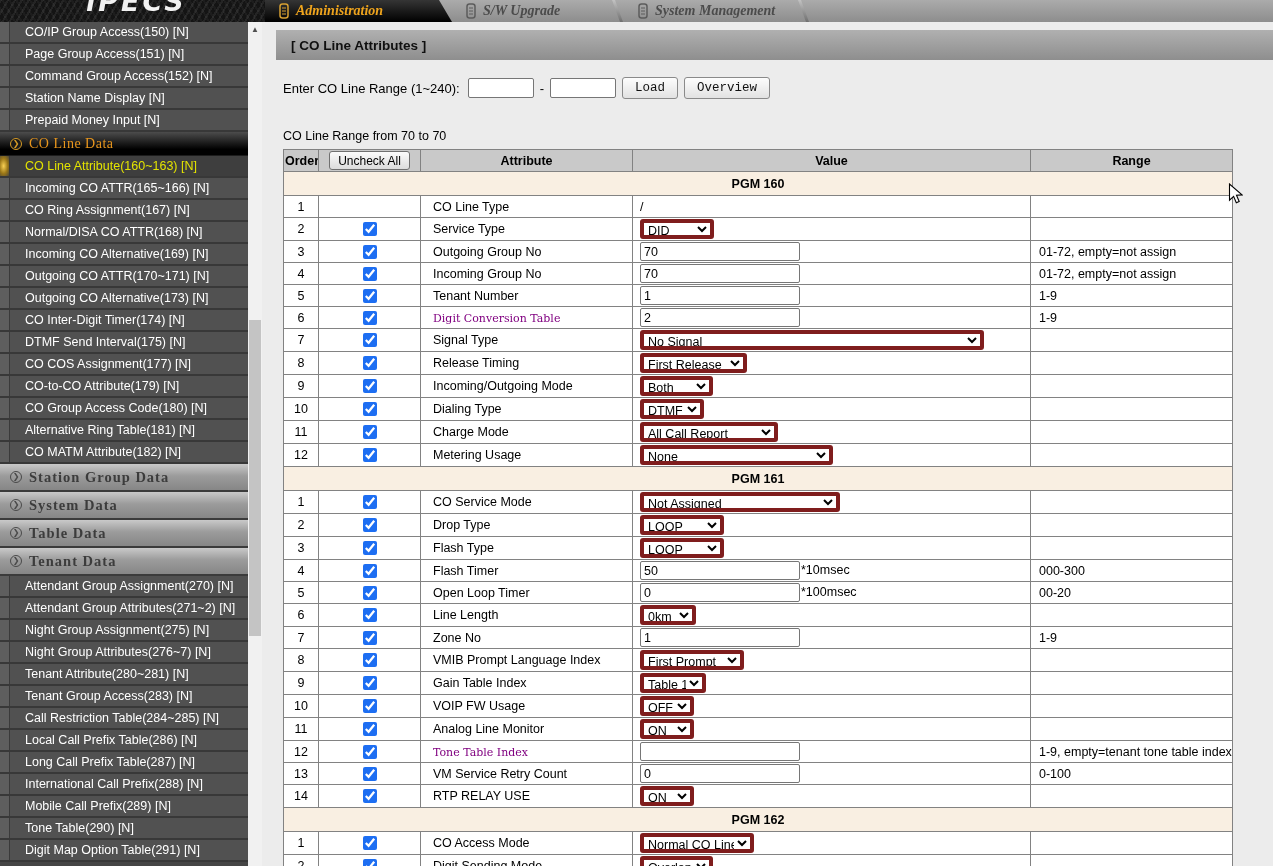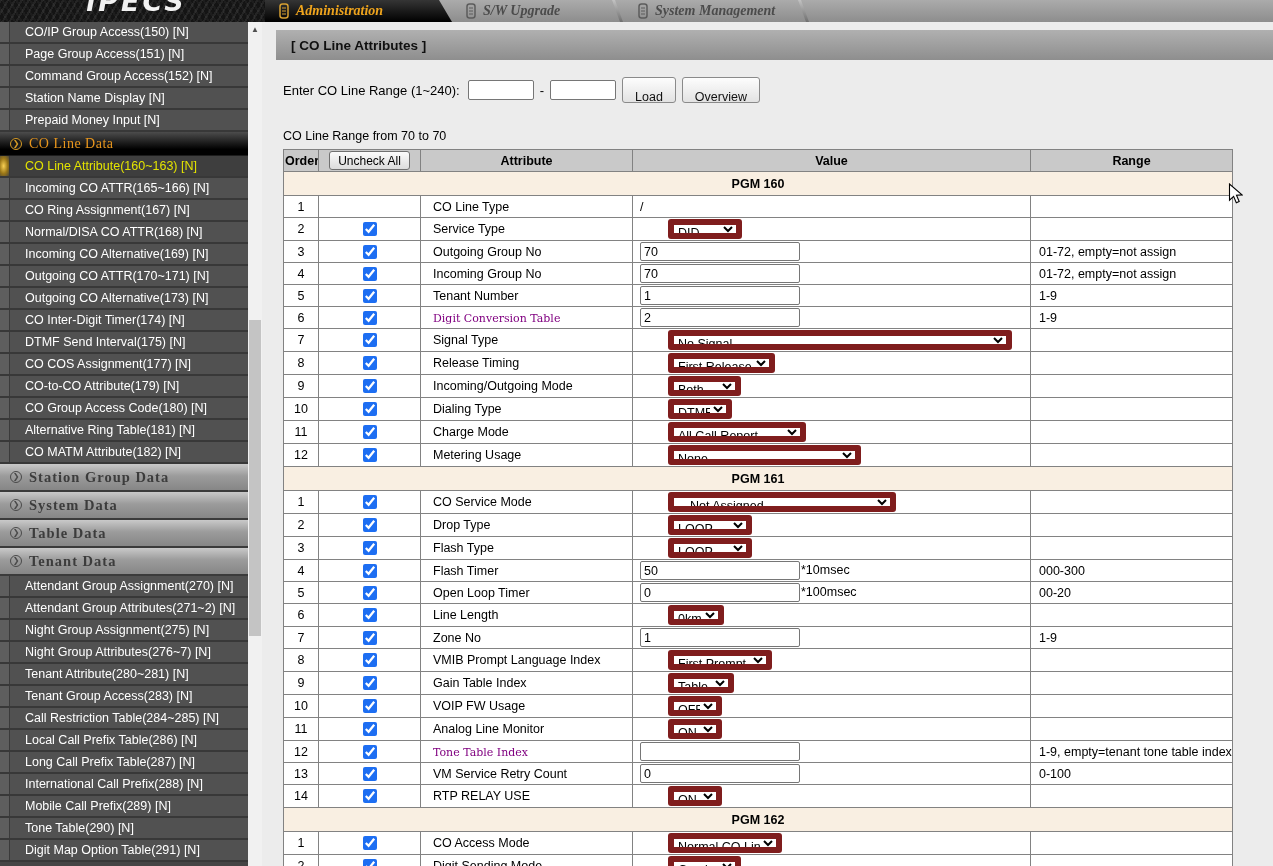--- a/index.html
+++ b/index.html
@@ -61,39 +61,39 @@
   
   .titlebar{position:absolute;left:276px;top:30px;right:0;height:30px;
     background:linear-gradient(180deg,#b0b0b0,#8e8e8e);display:flex;align-items:center;
     padding-left:15px;box-sizing:border-box;font-weight:bold;font-size:13.5px;color:#101010;}
   .range-form{position:absolute;left:283px;top:77px;display:flex;align-items:center;gap:6px;
     font-size:13px;color:#000;}
   .range-form label{margin-right:2px;}
   .range-input{width:58px;height:18px;border:1px solid #767676;border-radius:2px;
     font-size:12.5px;font-family:"Liberation Sans",sans-serif;padding:0 3px;background:#fff;}
   .btn{height:22px;border:1px solid #8a8a8a;border-radius:3px;background:linear-gradient(180deg,#fdfdfd,#e2e2e2);
-    font-size:12.5px;font-family:Liberation Sans, sans-serif;padding:12px 12px;cursor:pointer;color:#111;}
+    font-size:12.5px;font-family:Liberation Mono, monospace;padding:3px 12px;cursor:pointer;color:#111;}
   .range-status{position:absolute;left:283px;top:129px;font-size:12.5px;color:#000;}
   
   .attr-table{position:absolute;left:283px;top:149px;width:949px;border-collapse:collapse;
     table-layout:fixed;background:#404040;}
   .attr-table td{border:1px solid #828282;font-size:12.5px;color:#000;overflow:hidden;
     white-space:nowrap;box-sizing:border-box;}
   .attr-table tr.hdr td{background:#c9c9c9;font-weight:bold;text-align:center;height:21px;}
   .attr-table tr.pgm td{background:#f9efe2;font-weight:bold;text-align:center;height:24px;font-size:12.5px;}
   .attr-table tr.row td{height:22px;background:#fff;}
   td.c-order{text-align:center;}
   td.c-cb{text-align:center;}
   td.c-attr{padding-left:12px;}
   td.c-val{padding-left:7px;}
   td.c-rng{padding-left:8px;}
   .cell-input{width:152px;height:17px;border:1px solid #767676;border-radius:2px;background:#fff;
     font-size:12.5px;font-family:"Liberation Sans",sans-serif;padding:0 3px;vertical-align:middle;}
   .cell-select{height:20px;font-size:12.5px;font-family:"Liberation Sans",sans-serif;
-    border:6px solid #7f1d1d;border-radius:3px;background:#fff;vertical-align:middle;margin-left:28px;}
+    border:4px solid #7f1d1d;border-radius:3px;background:#fff;vertical-align:middle;}
   .unit{margin-left:1px;font-size:12.5px;}
   .row-cb{width:14px;height:14px;accent-color:#1d6ef2;margin:0;vertical-align:middle;cursor:pointer;}
   .attr-link{color:#800080;font-family:"DejaVu Serif",serif;font-size:11px;text-decoration:none;cursor:pointer;}
   .uncheck-btn{height:19px;border:1px solid #707070;border-radius:3px;padding:0 8px;
     background:linear-gradient(180deg,#fbfbfb,#dcdcdc);font-size:12px;
     font-family:"Liberation Sans",sans-serif;cursor:pointer;}
   
   .mouse-cursor{position:absolute;left:1228px;top:183px;z-index:50;pointer-events:none;}
 </style>
 </head>
@@ -407,21 +407,21 @@
         <td class="c-val"><select class="cell-select" style="width: 193px;"><option>None</option></select></td>
         <td class="c-rng"></td>
       </tr>
       <tr class="pgm">
         <td colspan="5">PGM 161</td>
       </tr>
       <tr class="row">
         <td class="c-order">1</td>
         <td class="c-cb"><input class="row-cb" type="checkbox" checked="" style=""></td>
         <td class="c-attr"><span>CO Service Mode</span></td>
-        <td class="c-val"><select class="cell-select" style="width: 228px; padding-left: 12px;"><option>Not Assigned</option></select></td>
+        <td class="c-val"><select class="cell-select" style="width: 200px;"><option>Not Assigned</option></select></td>
         <td class="c-rng"></td>
       </tr>
       <tr class="row">
         <td class="c-order">2</td>
         <td class="c-cb"><input class="row-cb" type="checkbox" checked="" style=""></td>
         <td class="c-attr"><span>Drop Type</span></td>
         <td class="c-val"><select class="cell-select" style="width: 84px;"><option>LOOP</option></select></td>
         <td class="c-rng"></td>
       </tr>
       <tr class="row">

